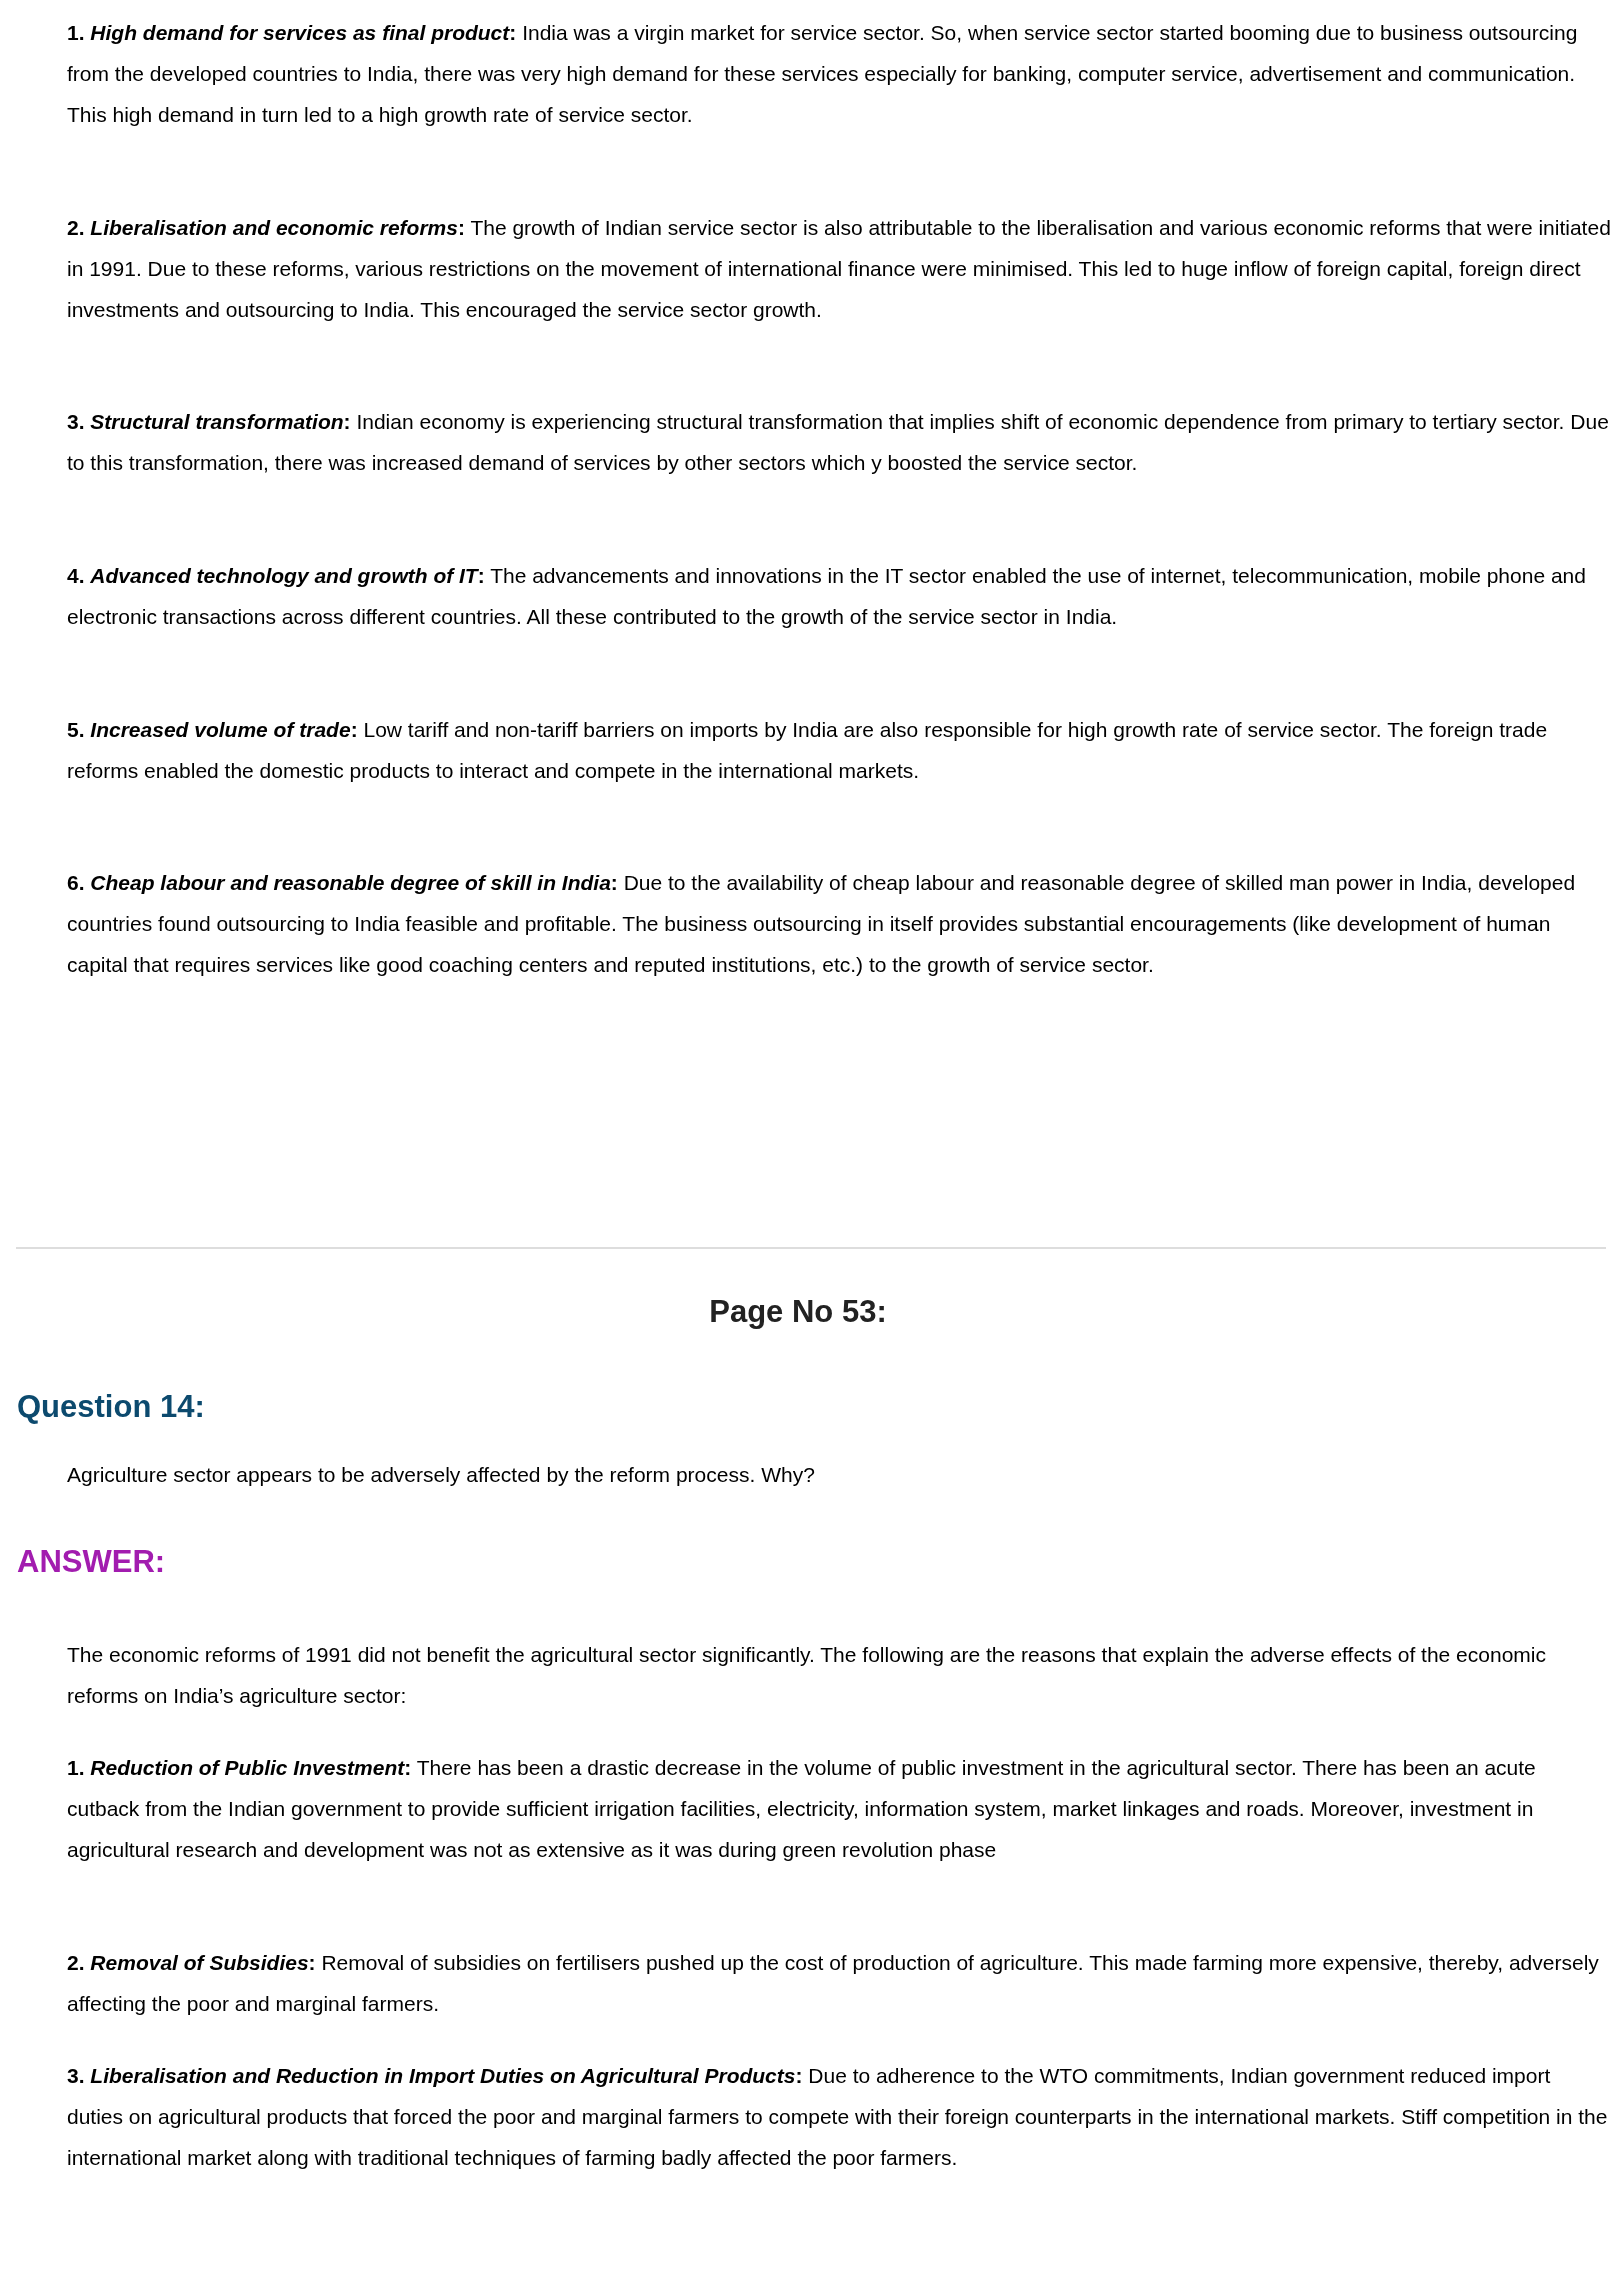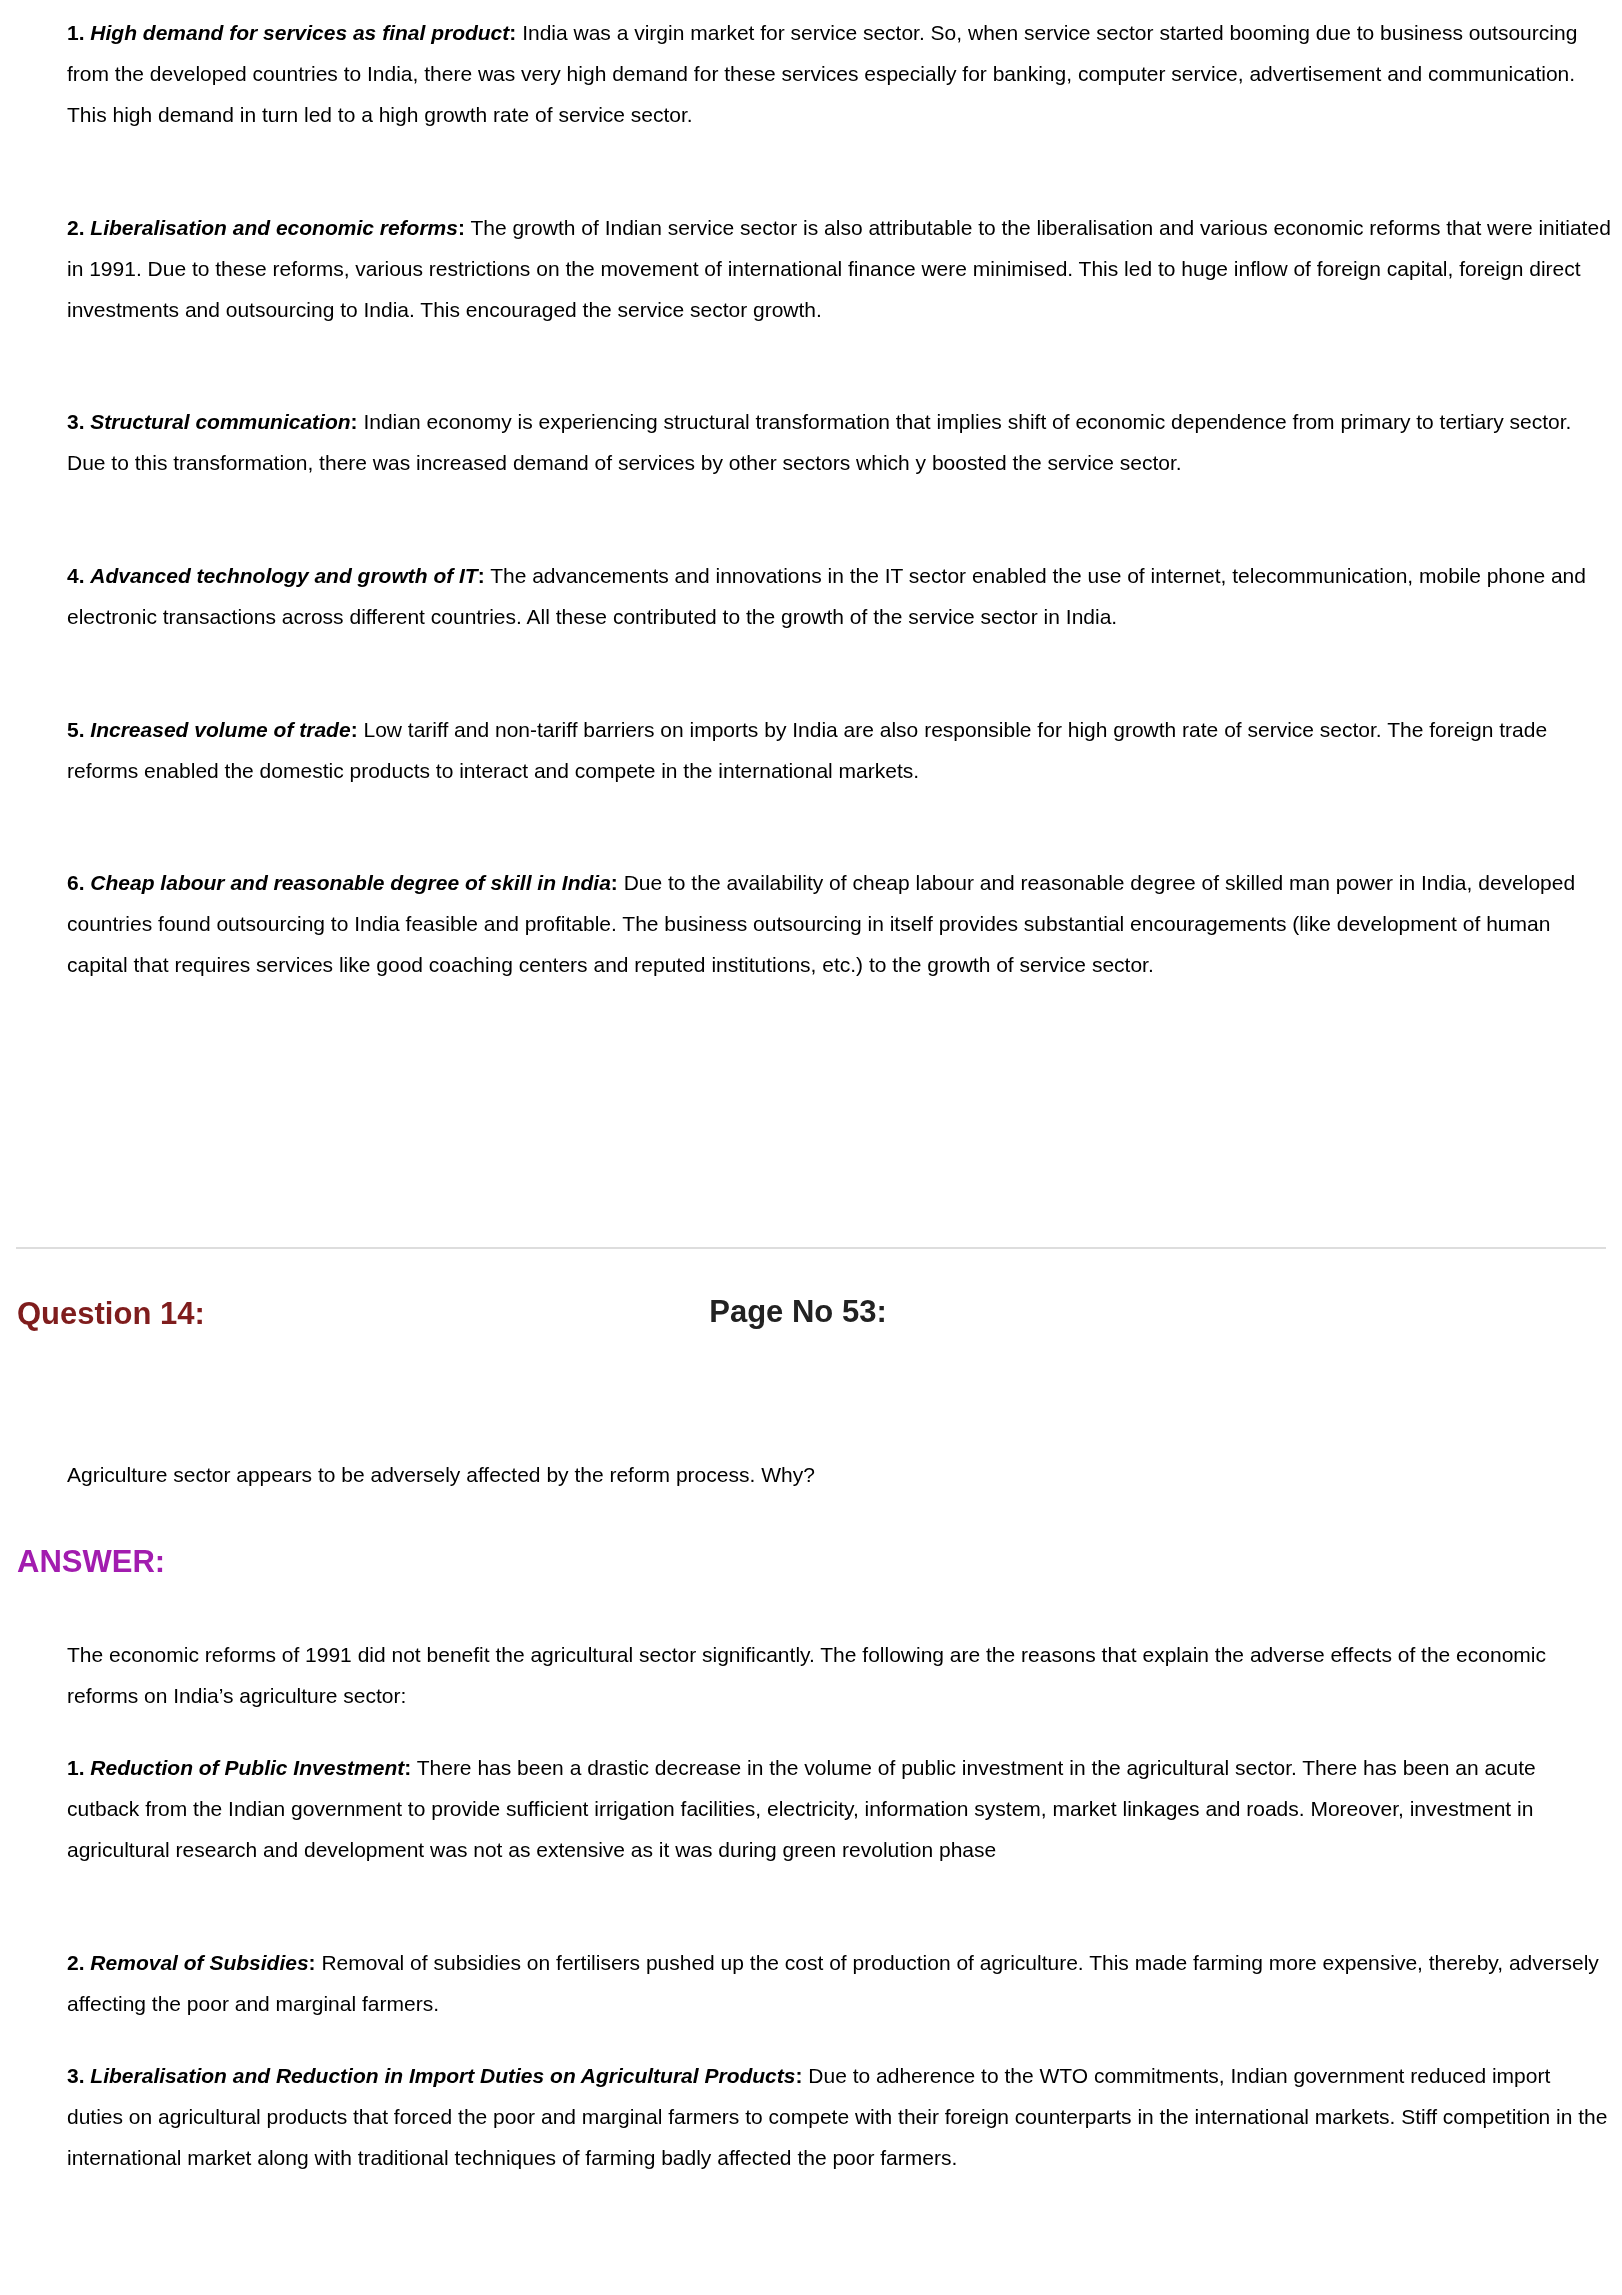--- a/index.html
+++ b/index.html
@@ -4,41 +4,41 @@
 <style>
   html, body { margin: 0; padding: 0; background: #ffffff; }
   body { width: 1622px; height: 2295px; position: relative; overflow: hidden;
          font-family: "Liberation Sans", sans-serif; color: #000; }
   .para { position: absolute; left: 67px; width: 1544px; font-size: 21px; line-height: 41px; margin: 0; }
   .para .lead { font-weight: bold; }
   .para .lead-title { font-weight: bold; font-style: italic; }
   .rule { position: absolute; left: 16.4px; width: 1590px; top: 1247px; height: 2px; background: #dddddd; }
   .page-no { position: absolute; left: 0; width: 1596px; text-align: center; top: 1292px;
              font-size: 31px; font-weight: bold; color: #222222; line-height: 39px; }
-  .q-heading { position: absolute; left: 17px; top: 1294px; font-size: 31px; font-weight: bold;
-               color: #7f1d1d; line-height: 39px; }
+  .q-heading { position: absolute; left: 17px; top: 1387px; font-size: 31px; font-weight: bold;
+               color: #0c4a6e; line-height: 39px; }
   .answer-label { position: absolute; left: 17px; top: 1542px; font-size: 31px; font-weight: bold;
                   line-height: 39px; }
 </style>
 </head>
 <body>
 
 <p class="para" style="top:12.4px">
   <span class="lead">1.</span>
   <span class="lead-title">High demand for services as final product</span><span class="lead">:</span><span> India was a virgin market for service sector. So, when service sector started booming due to business outsourcing from the developed countries to India, there was very high demand for these services especially for banking, computer service, advertisement and communication. This high demand in turn led to a high growth rate of service sector.</span>
 </p>
 
 <p class="para" style="top:207px">
   <span class="lead">2.</span>
   <span class="lead-title">Liberalisation and economic reforms</span><span class="lead">:</span><span> The growth of Indian service sector is also attributable to the liberalisation and various economic reforms that were initiated in 1991. Due to these reforms, various restrictions on the movement of international finance were minimised. This led to huge inflow of foreign capital, foreign direct investments and outsourcing to India. This encouraged the service sector growth.</span>
 </p>
 
 <p class="para" style="top:401px">
   <span class="lead">3.</span>
-  <span class="lead-title">Structural communication</span><span class="lead">:</span><span> Indian economy is experiencing structural transformation that implies shift of economic dependence from primary to tertiary sector. Due to this transformation, there was increased demand of services by other sectors which y boosted the service sector.</span>
+  <span class="lead-title">Structural transformation</span><span class="lead">:</span><span> Indian economy is experiencing structural transformation that implies shift of economic dependence from primary to tertiary sector. Due to this transformation, there was increased demand of services by other sectors which y boosted the service sector.</span>
 </p>
 
 <p class="para" style="top:555px">
   <span class="lead">4.</span>
   <span class="lead-title">Advanced technology and growth of IT</span><span class="lead">:</span><span> The advancements and innovations in the IT sector enabled the use of internet, telecommunication, mobile phone and electronic transactions across different countries. All these contributed to the growth of the service sector in India.</span>
 </p>
 
 <p class="para" style="top:709px">
   <span class="lead">5.</span>
   <span class="lead-title">Increased volume of trade</span><span class="lead">:</span><span> Low tariff and non-tariff barriers on imports by India are also responsible for high growth rate of service sector. The foreign trade reforms enabled the domestic products to interact and compete in the international markets.</span>

